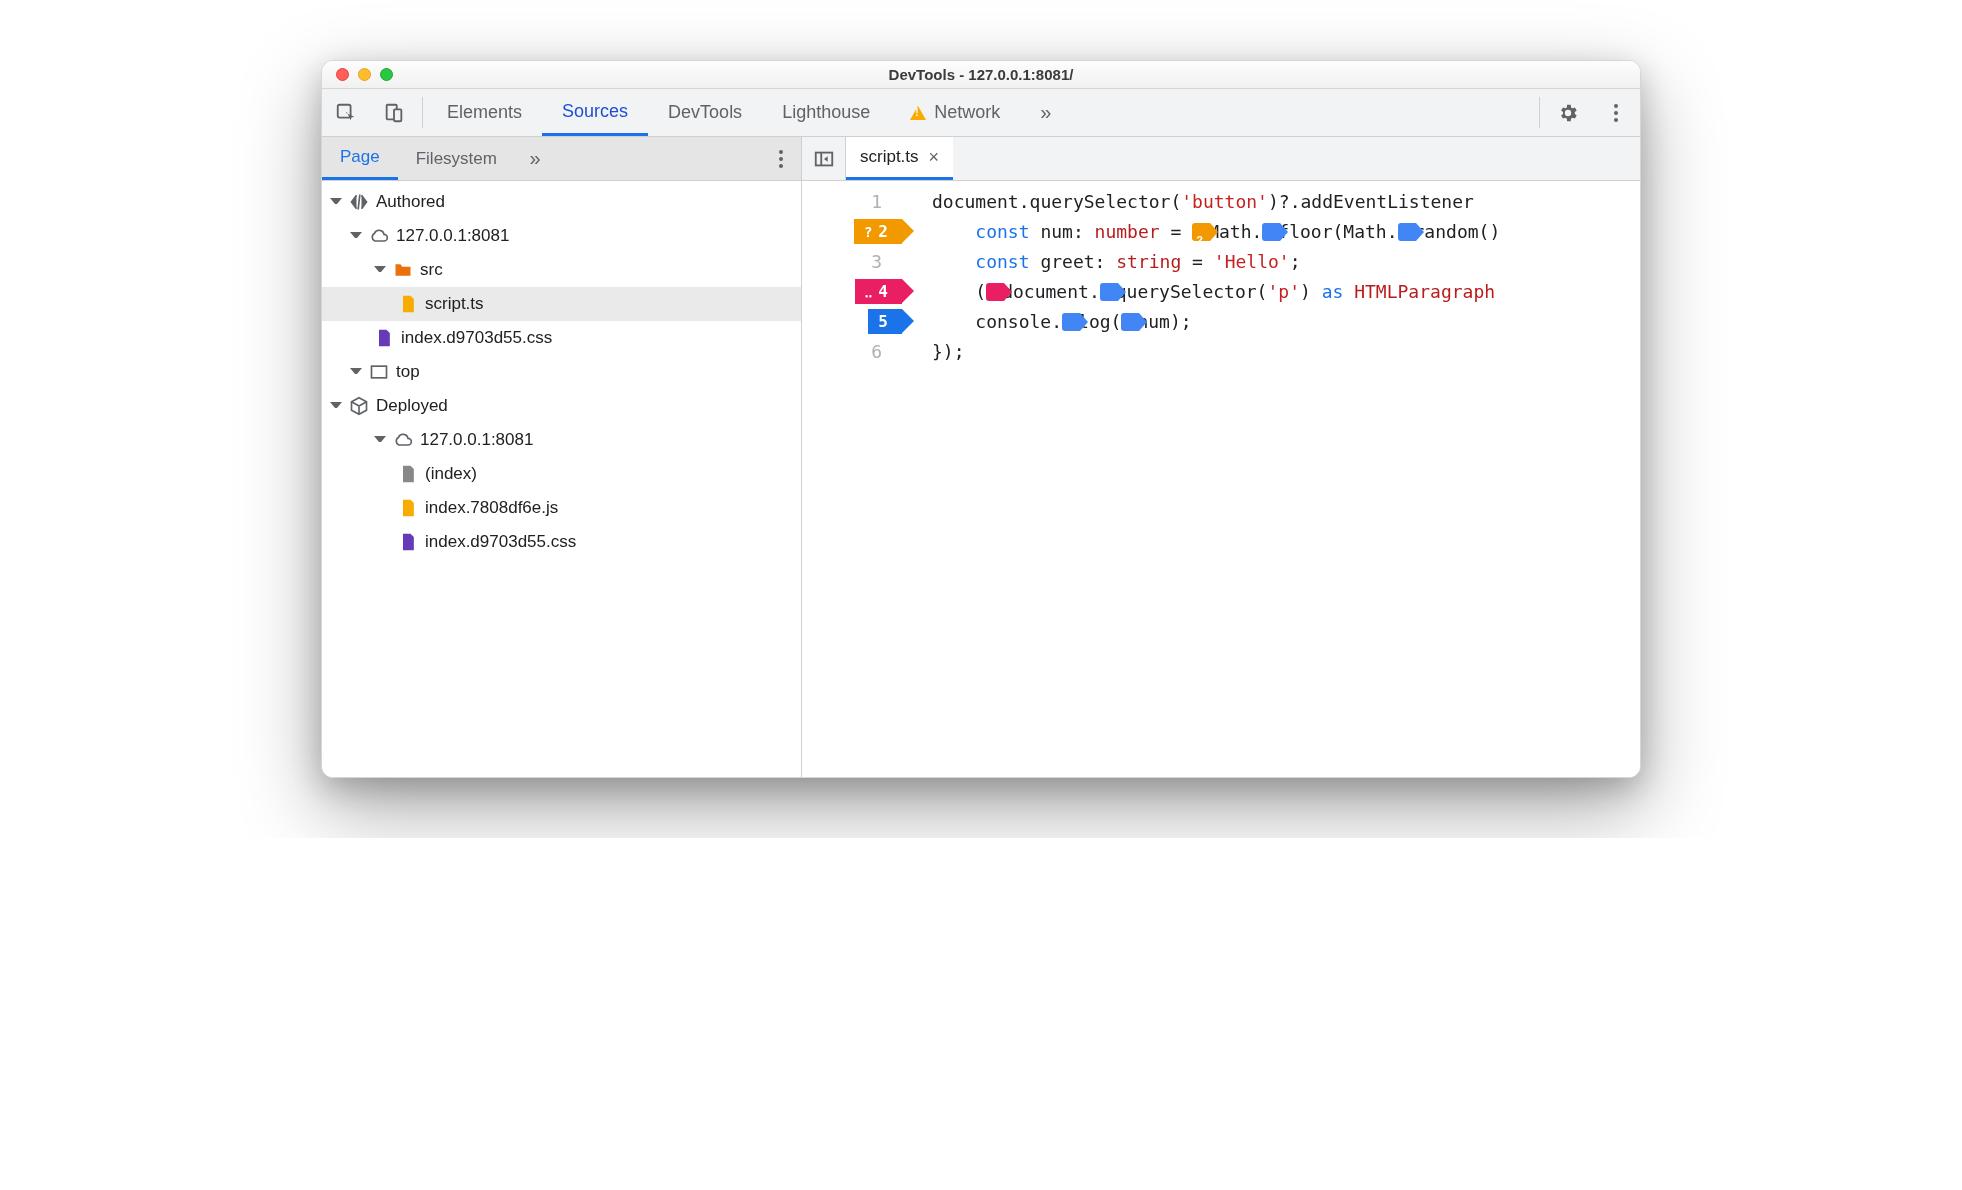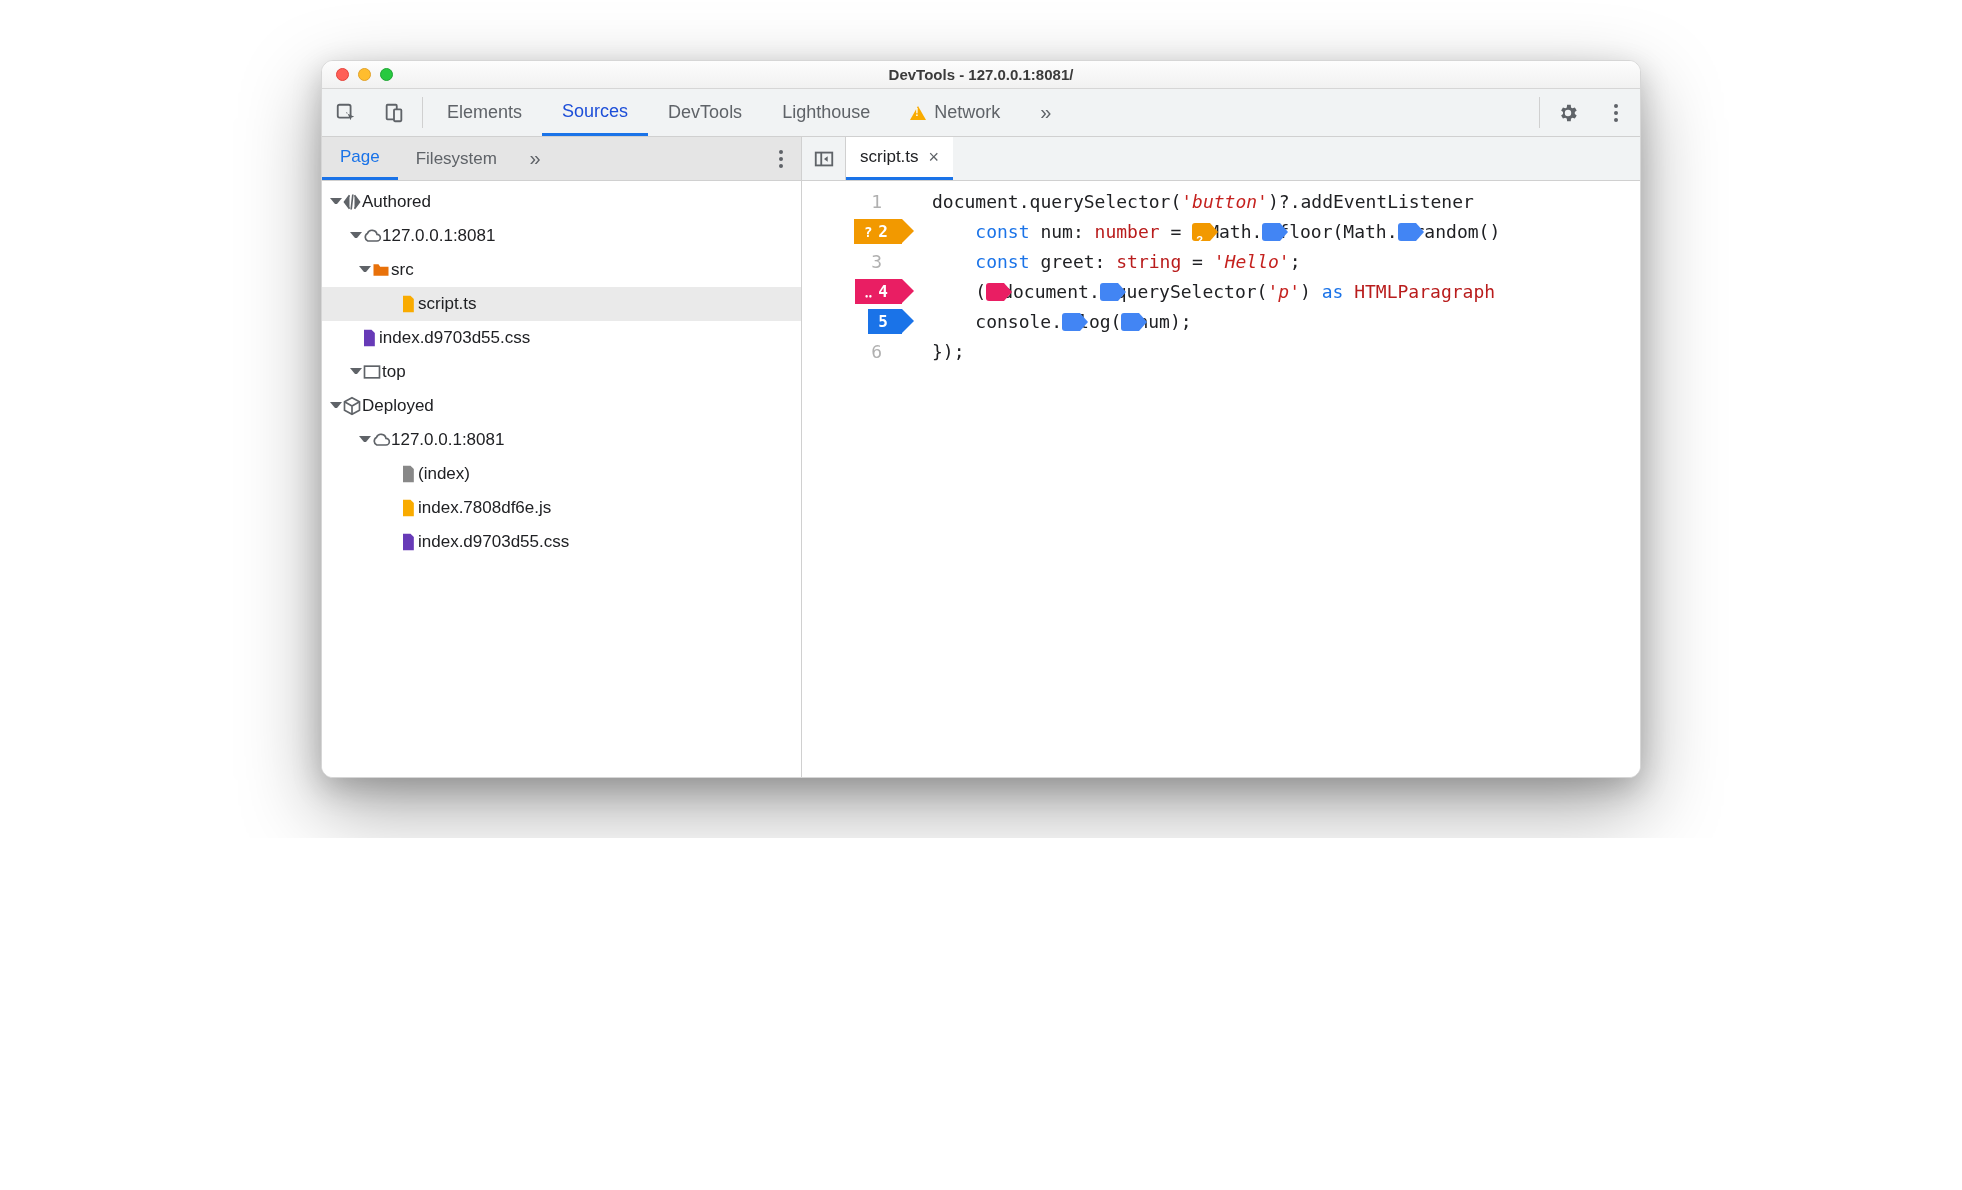--- a/index.html
+++ b/index.html
@@ -60,23 +60,23 @@
   
   .main { display:flex; height: 640px; }
   
   .sidebar { width: 480px; border-right:1px solid #d0d0d0; display:flex; flex-direction:column; background:#fff;}
   .sidetabs { height:44px; border-bottom:1px solid #d0d0d0; display:flex; align-items:stretch; font-size:17px; color:#5f6368; background:#e5e5e5;}
   .sidetab { padding:0 18px; display:flex; align-items:center;}
   .sidetab.active { color:#1a73e8; border-bottom:3px solid #1a73e8;}
   .sidetabs .more { width:40px; display:flex;align-items:center;justify-content:center;}
   .sidetabs .kebab { margin-left:auto; width:40px; display:flex;align-items:center;justify-content:center;}
   .tree { flex:1; overflow:auto; font-size:17px; color:#202124; padding-top:4px;}
-  .treerow { display:flex; align-items:center; height:34px; padding-left:6px; gap:0; white-space:nowrap;}
+  .treerow { display:flex; align-items:center; height:34px; padding-left:6px; gap:7px; white-space:nowrap;}
   .treerow.selected { background:#eaeaea; }
-  .indent0{padding-left:8px}.indent1{padding-left:28px}.indent2{padding-left:37px}.indent3{padding-left:76px}
+  .indent0{padding-left:8px}.indent1{padding-left:28px}.indent2{padding-left:52px}.indent3{padding-left:76px}
   .disclose { width:12px; height:12px; }
   .disclose.open{ border-top:6px solid #5f6368; border-left:5px solid transparent;border-right:5px solid transparent; margin-top:3px;}
   .ico { width:20px; height:20px; display:inline-flex; align-items:center; justify-content:center; }
   .ico svg{width:20px;height:20px;}
   .folder { fill:#e8710a;}
   .jsfile{ fill:#f9ab00;}
   .cssfile{ fill:#673ab7;}
   .grayfile{ fill:#888;}
   
   .editor { flex:1; display:flex; flex-direction:column; min-width:0;}
@@ -90,21 +90,21 @@
   .bp { position:absolute; top:2px; right:0; height:25px; display:flex; align-items:center; padding:0 14px 0 10px; color:#fff; font-weight:600; font-size:16px;}
   .bp.orange{ background:#f29900;}
   .bp.pink{ background:#e91e63;}
   .bp.blue{ background:#1a73e8;}
   .bp::after{content:""; position:absolute; right:-12px; top:0; width:0;height:0;border-top:12.5px solid transparent;border-bottom:12.5px solid transparent;}
   .bp.orange::after{border-left:12px solid #f29900;}
   .bp.pink::after{border-left:12px solid #e91e63;}
   .bp.blue::after{border-left:12px solid #1a73e8;}
   .bp .bpicon{margin-right:6px;font-size:14px;}
   .code { flex:1; padding:6px 0 6px 30px; white-space:pre; overflow:hidden; color:#202124;}
-  .tok-kw{color:#1a73e8;} .tok-type{color:#b91c1c;} .tok-str{color:#c5221f;font-style:italic;}
+  .tok-kw{color:#1a73e8;} .tok-type{color:#b91c1c;} .tok-str{color:#c5221f;}
   .hint { display:inline-block; width:18px;height:18px; background:#4285f4; border-radius:3px 0 0 3px; position:relative; vertical-align:-3px; margin-right:-2px;}
   .hint::after{content:"";position:absolute;right:-8px;top:0;border-top:9px solid transparent;border-bottom:9px solid transparent;border-left:8px solid #4285f4;}
   .hint.orange{background:#f29900;} .hint.orange::after{border-left-color:#f29900;}
   .hint.pink{background:#e91e63;} .hint.pink::after{border-left-color:#e91e63;}
   .hinttxt{color:#fff;font-size:11px;position:absolute;left:4px;top:2px;font-family:sans-serif;font-weight:bold;}
   
   .status { height:42px; border-top:1px solid #d0d0d0; display:flex; align-items:center; font-size:17px; color:#5f6368; padding:0 12px; gap:18px;}
   .status .hl { border:4px solid #1a5cff; border-radius:14px; padding:3px 10px; color:#5f6368;}
   .status .hl a{ text-decoration:underline; color:#5f6368;}
   .status .cov{ margin-left:auto; margin-right:8px;}

